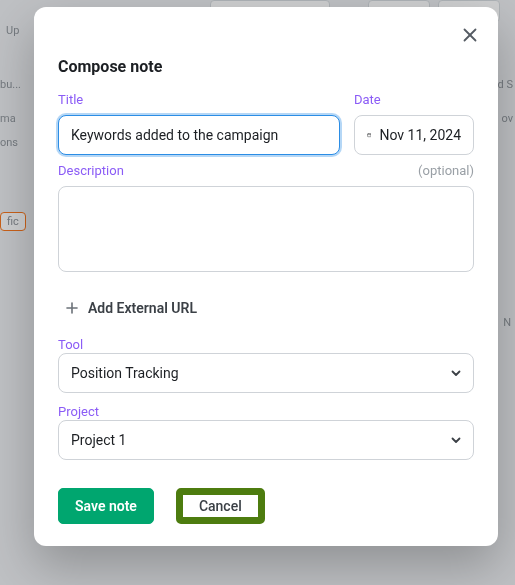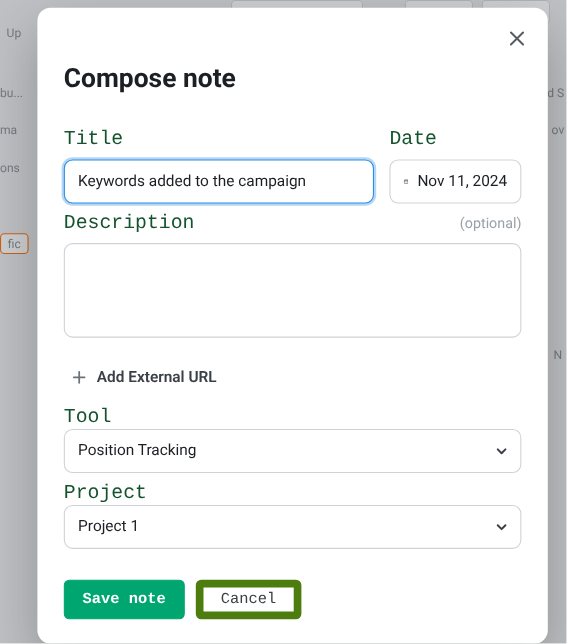--- a/index.html
+++ b/index.html
@@ -51,37 +51,36 @@
     top: 14px; right: 14px;
     width: 28px; height: 28px;
     display: flex; align-items: center; justify-content: center;
     cursor: pointer;
     color: #555b63;
     border-radius: 4px;
     background: transparent;
     border: none;
   }
   .modal h1 {
-    font-size: 24px;
+    font-size: 16px;
     font-weight: 700;
     color: #1c1f23;
     margin-top: 26px;
-    margin-bottom: 32px;
+    margin-bottom: 16px;
   }
   .row {
     display: flex;
     gap: 14px;
   }
   .field { display: flex; flex-direction: column; }
   .field-title { flex: 1; }
   .label {
-    font-size: 18px;
-    color: #14532d;
+    font-size: 13px;
+    color: #8b5cf6;
     margin-bottom: 8px;
-    font-family: Liberation Mono, monospace;
   }
   .label-row { display: flex; justify-content: space-between; align-items: baseline; }
   .optional {
     font-size: 13px;
     color: #9aa0a6;
   }
   .input, .select, .datebtn, .textarea {
     border: 1px solid #cfd3d8;
     border-radius: 8px;
     font-size: 14px;
@@ -134,21 +133,21 @@
   .select-wrap { position: relative; }
   .select-wrap .chev {
     position: absolute;
     right: 12px; top: 50%;
     transform: translateY(-50%);
     pointer-events: none;
     color: #3b4046;
   }
   .actions {
     margin-top: 28px;
-    display: flex; gap: 10px; font-family: Liberation Mono, monospace;
+    display: flex; gap: 22px;
   }
   .btn {
     height: 36px;
     padding: 0 16px;
     border-radius: 5px;
     font-size: 14px;
     font-weight: 600;
     cursor: pointer;
     font-family: inherit;
   }
@@ -165,21 +164,21 @@
   }
   svg { display: block; }
 </style>
 </head>
 <body>
 
 <div class="bg">
   <span class="txt" style="left:6px; top:24px;">Up</span>
   <span class="txt" style="left:0px; top:78px;">bu...</span>
   <span class="txt" style="left:0px; top:112px;">ma</span>
-  <span class="txt" style="left:0px; top:146px;">ons</span>
+  <span class="txt" style="left:0px; top:136px;">ons</span>
   <span class="txt" style="left:0px; top:212px; background:#fff; border:1px solid #f97316; border-radius:4px; padding:2px 6px;">fic</span>
   <span class="txt" style="right:2px; top:78px;">d S</span>
   <span class="txt" style="right:2px; top:112px;">ov</span>
   <span class="txt" style="right:4px; top:316px;">N</span>
   <div class="chip" style="left:210px; top:0px; width:120px;"></div>
   <div class="chip" style="left:368px; top:0px; width:62px;">Export</div>
   <div class="chip" style="left:438px; top:0px; width:62px;"></div>
 </div>
 
 <div class="overlay"></div>

